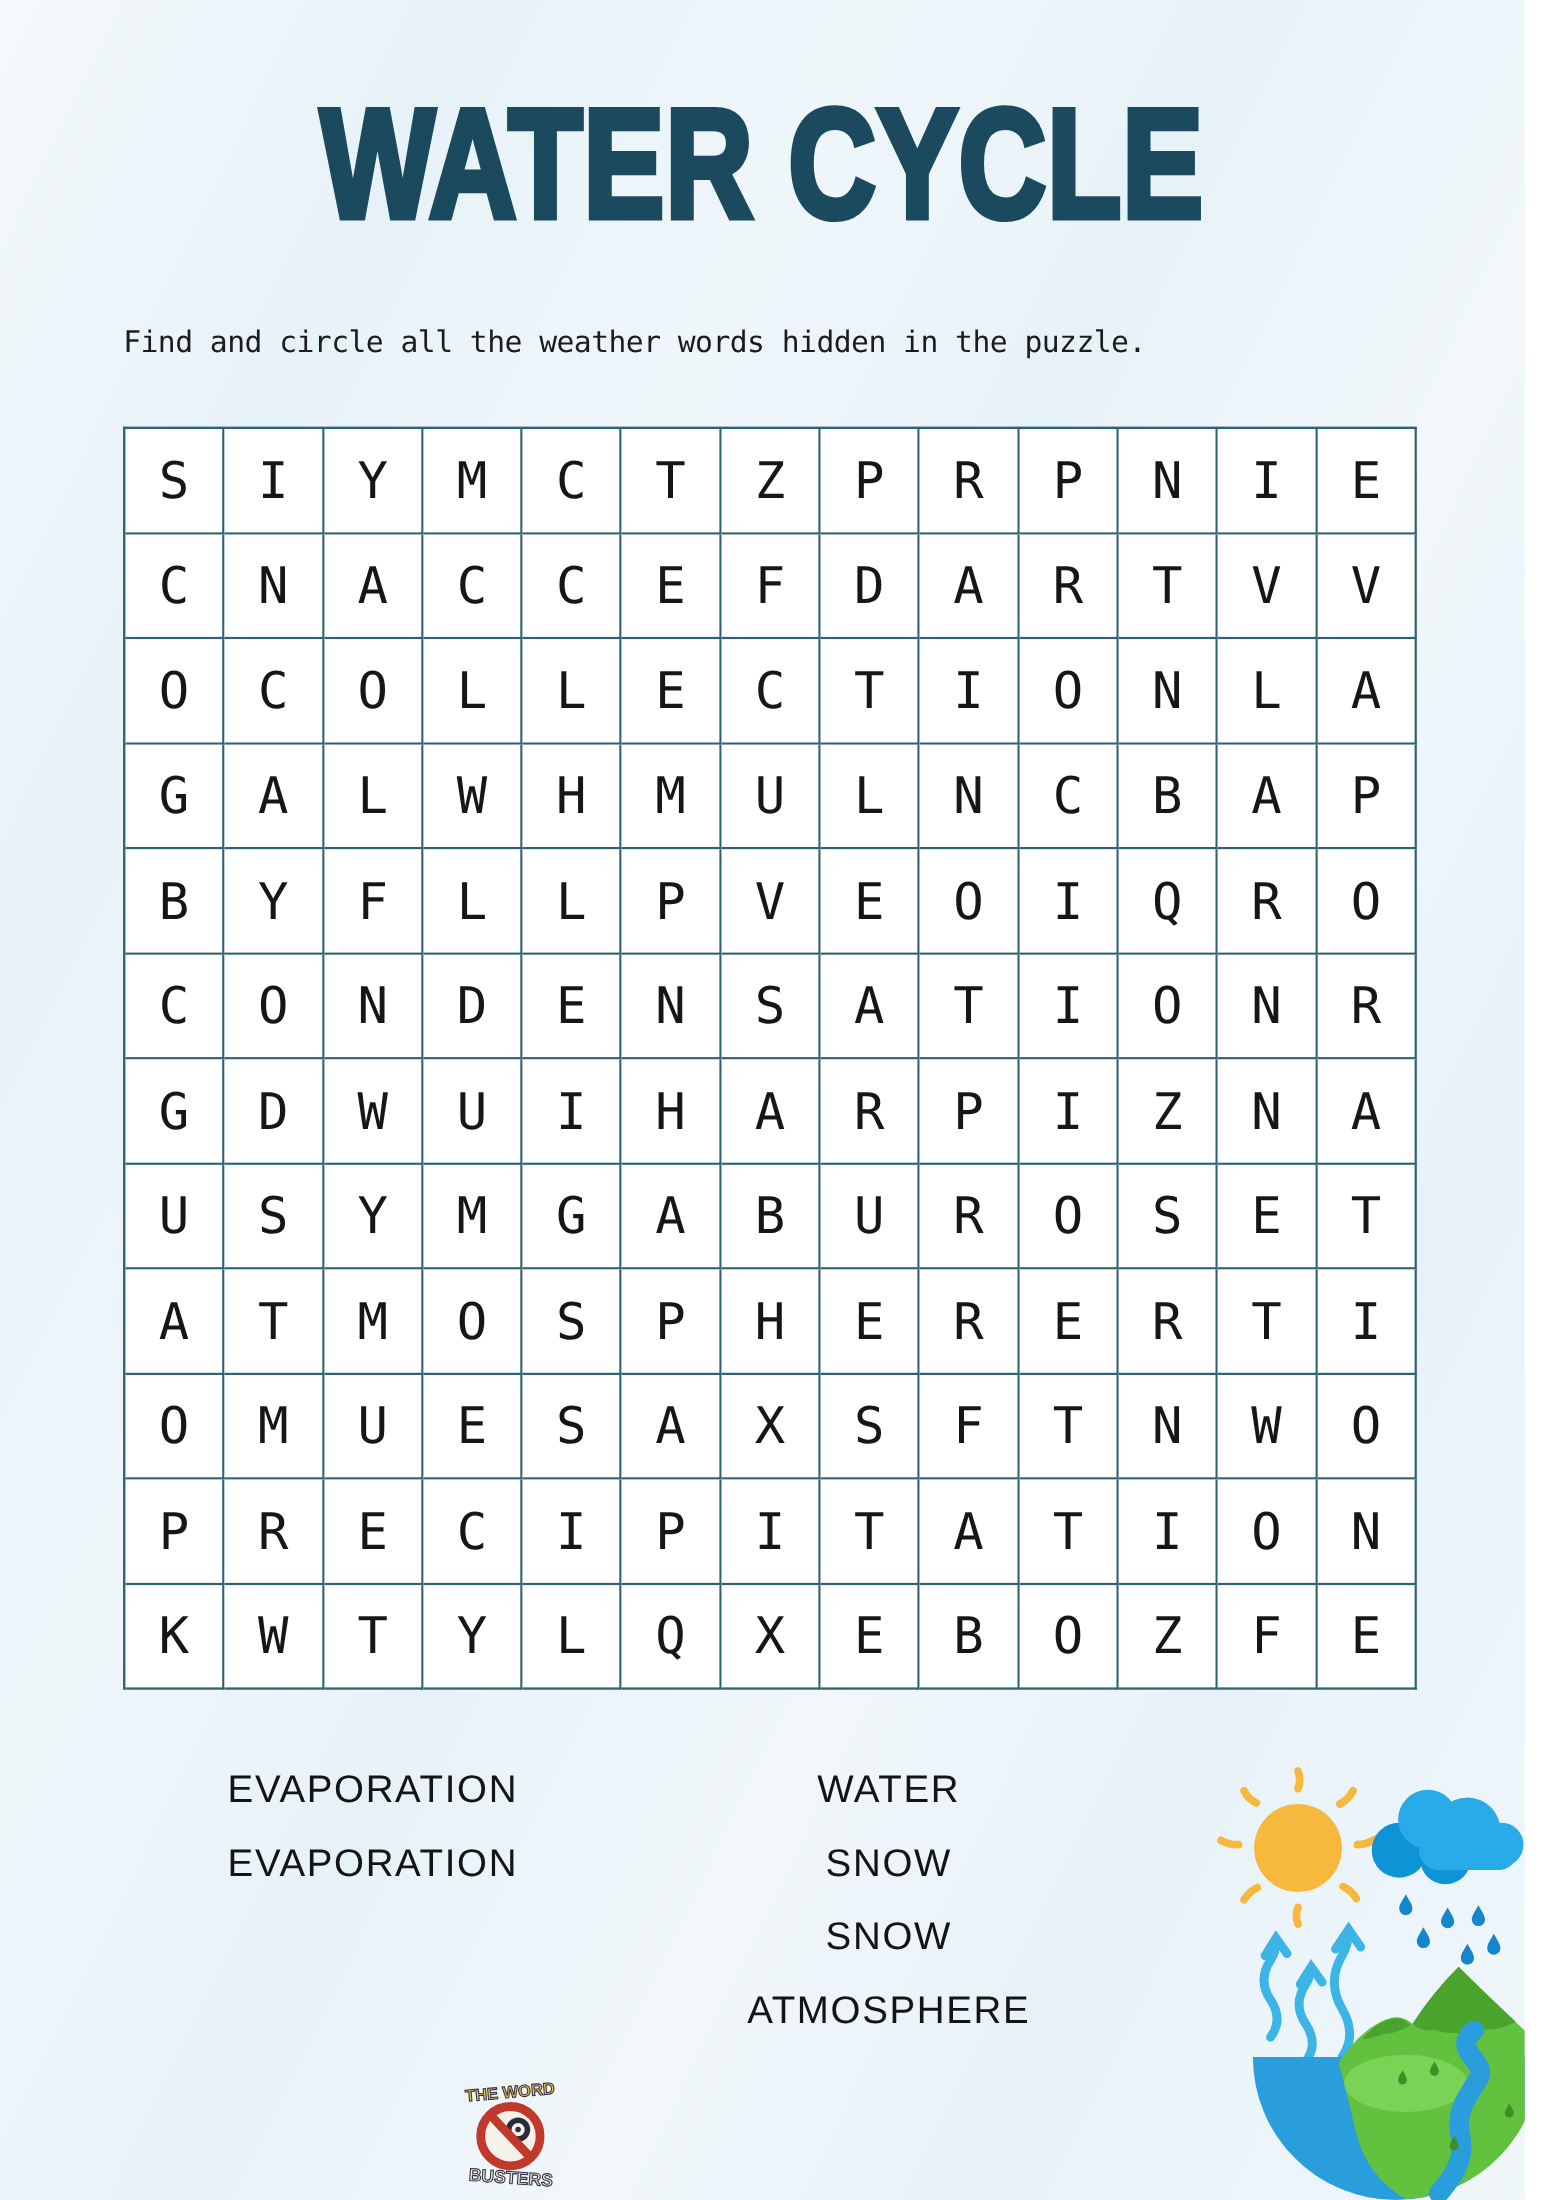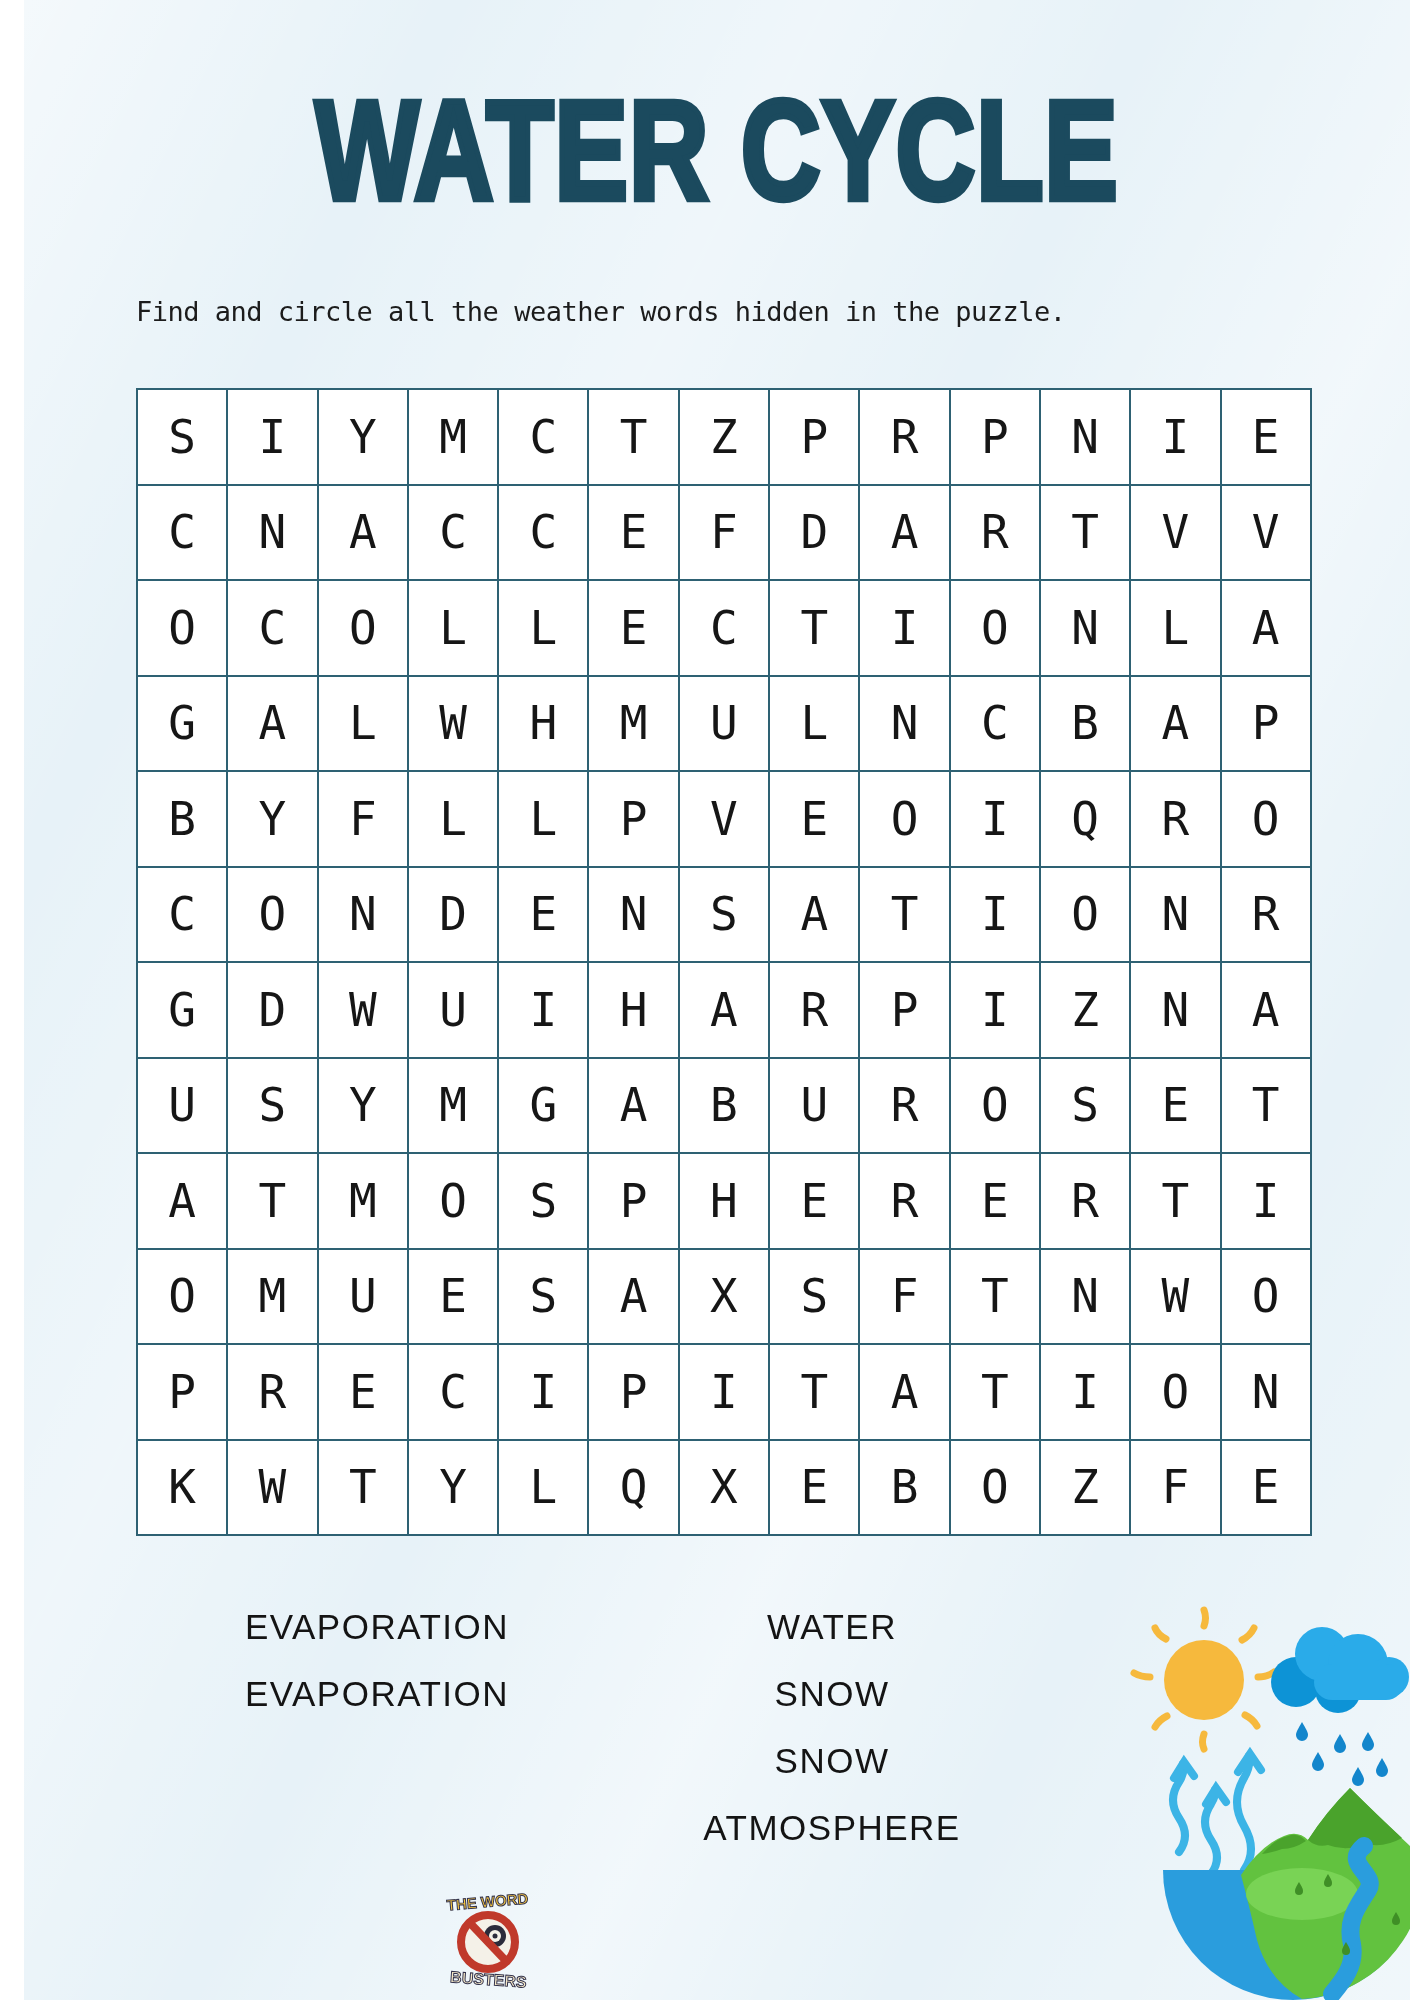--- a/index.html
+++ b/index.html
@@ -6,21 +6,20 @@
   body{width:1414px;height:2000px;font-family:"Liberation Sans",sans-serif;}
   .page{
     position:relative;width:1386px;height:2000px;overflow:hidden;
     background:
       linear-gradient(116deg,
         rgba(255,255,255,0.55) 0%, rgba(255,255,255,0) 18%,
         rgba(255,255,255,0.35) 34%, rgba(255,255,255,0) 48%,
         rgba(255,255,255,0.45) 64%, rgba(255,255,255,0) 78%,
         rgba(255,255,255,0.4) 100%),
       #e7f2f8;
-    margin-left: 24px;
   }
   .title{
     position:absolute;top:68px;left:0;width:100%;
     text-align:center;
     font-size:110px;font-weight:bold;letter-spacing:1px;
     color:#1b4a5e;
     -webkit-text-stroke:5px #1b4a5e;
     transform:scaleY(1.28);transform-origin:top center;
   }
   .subtitle{
@@ -40,21 +39,21 @@
     background:#ffffff;
     border-right:2px solid #2e6173;border-bottom:2px solid #2e6173;
     display:flex;align-items:center;justify-content:center;
     font-family:"DejaVu Sans Mono",monospace;
     font-size:46px;color:#161616;
   }
   .wordcol{
     position:absolute;top:1607px;margin:0;padding:0;list-style:none;
     width:470px;text-align:center;
   }
-  .wordcol.left{left:118px;}
+  .wordcol.left{left:104px;}
   .wordcol.right{left:578px;width:460px;}
   .wordcol li{
     height:38px;margin-bottom:29px;
     font-size:35px;letter-spacing:1.5px;color:#141414;
   }
   .illustration{position:absolute;left:1082px;top:1582px;}
   .footer-logo{position:absolute;left:418px;top:1890px;}
   .footer-url{
     position:absolute;left:518px;top:1914px;
     font-size:45px;font-weight:bold;color:#4d5e80;letter-spacing:0px;

